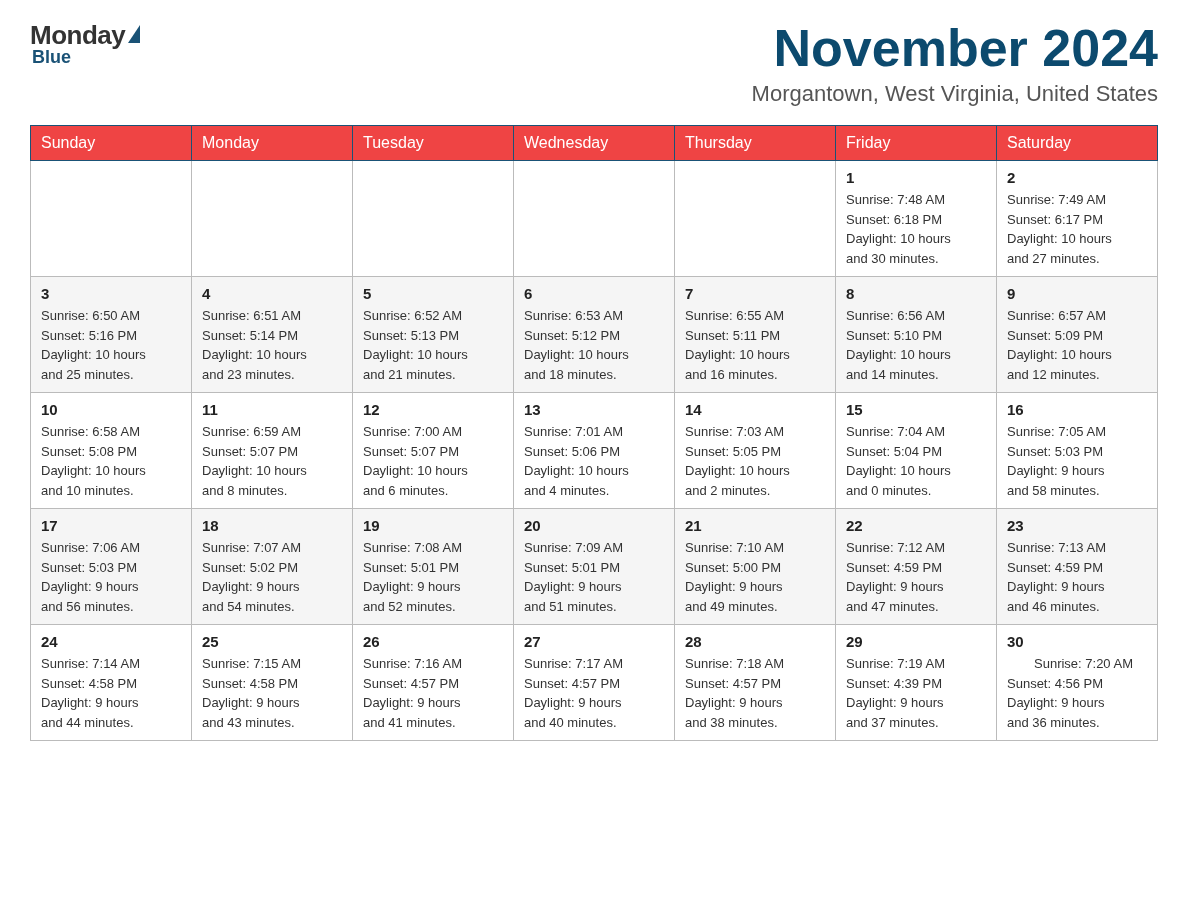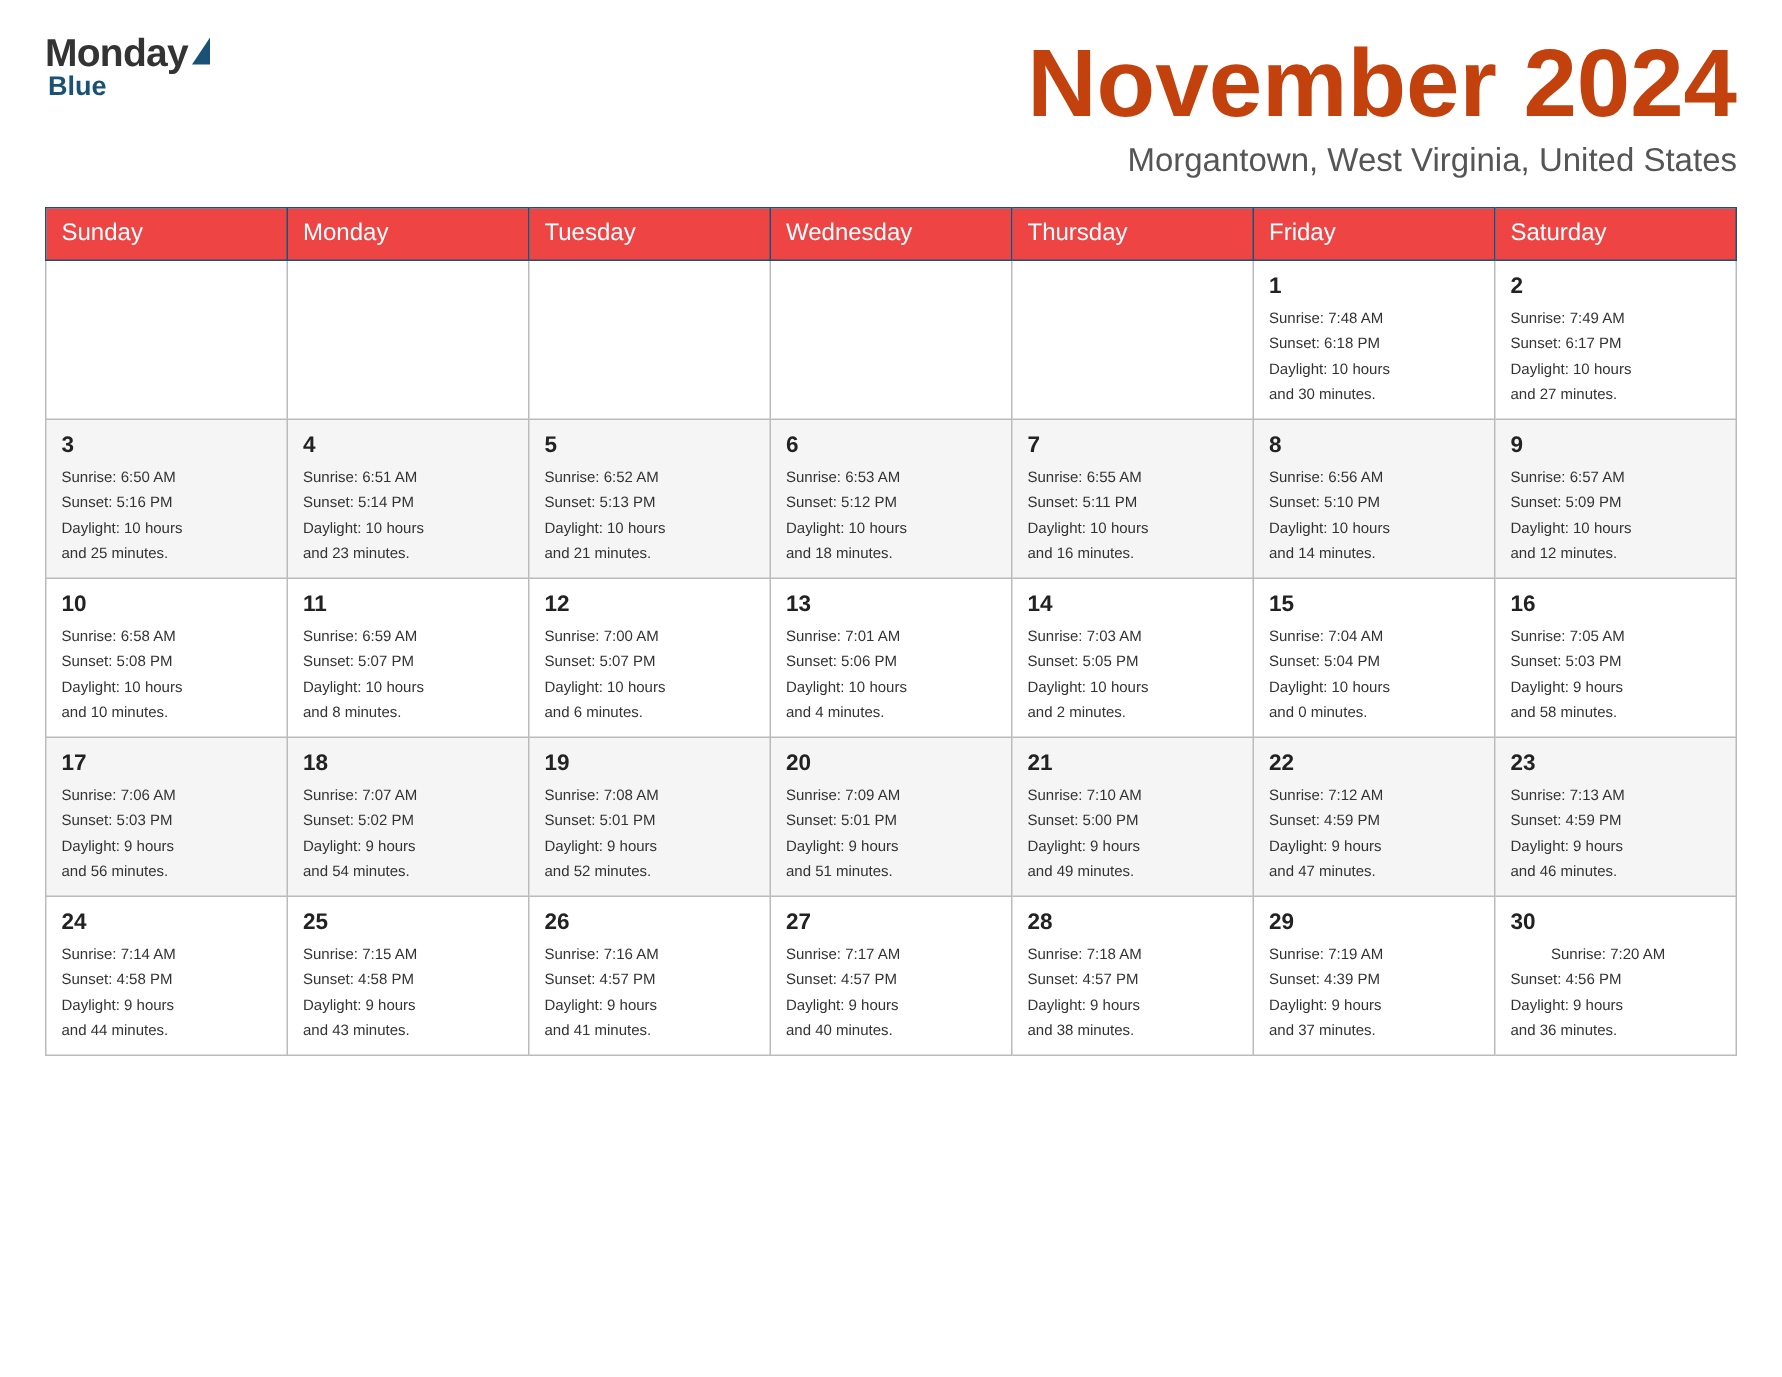--- a/index.html
+++ b/index.html
@@ -44,23 +44,23 @@
       font-size: 18px;
       font-weight: bold;
       color: #1a5276;
       margin-top: -4px;
       margin-left: 2px;
     }
     .title-area {
       text-align: right;
     }
     .month-title {
-      font-size: 64px;
-      font-weight: bold;
-      color: #c2410c;
+      font-size: 52px;
+      font-weight: bold;
+      color: #0c4a6e;
       line-height: 1.1;
     }
     .location-title {
       font-size: 22px;
       color: #555;
       margin-top: 4px;
     }
     .calendar-table {
       width: 100%;
       border-collapse: collapse;
@@ -89,21 +89,21 @@
       background: #f5f5f5;
     }
     .day-number {
       font-size: 15px;
       font-weight: bold;
       color: #222;
       display: block;
       margin-bottom: 4px;
     }
     .day-info {
-      font-size: 10px;
+      font-size: 13px;
       color: #333;
       line-height: 1.5;
     }
     .empty-cell {
       background: #fff;
     }
   </style>
 </head>
 <body>
 

